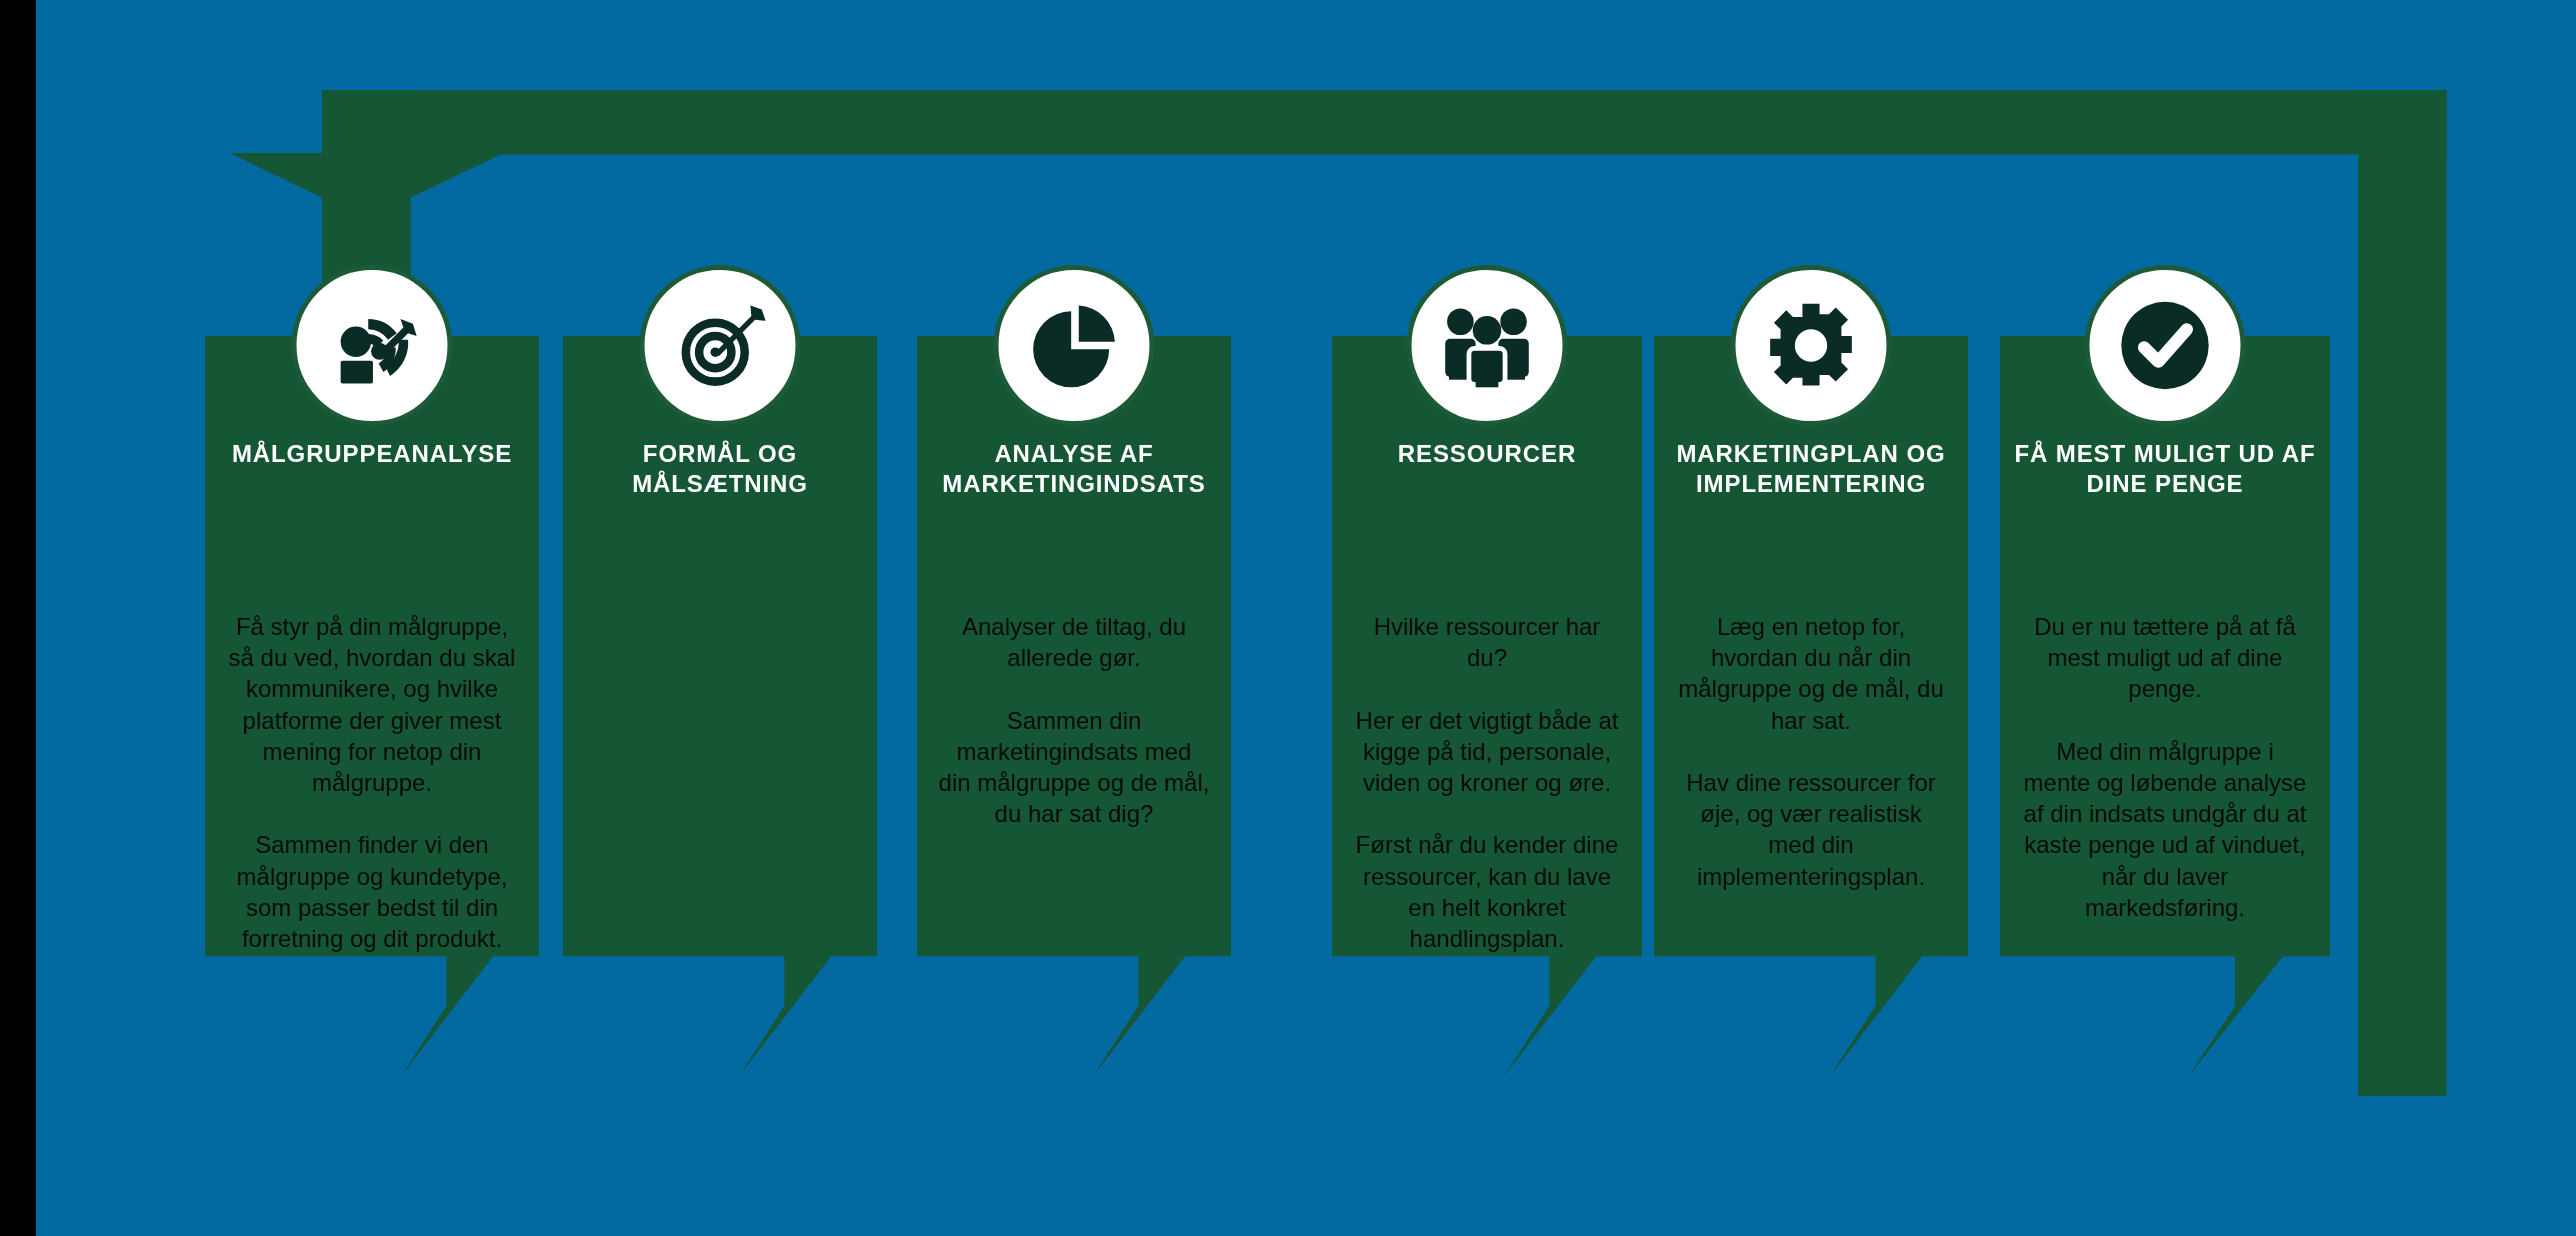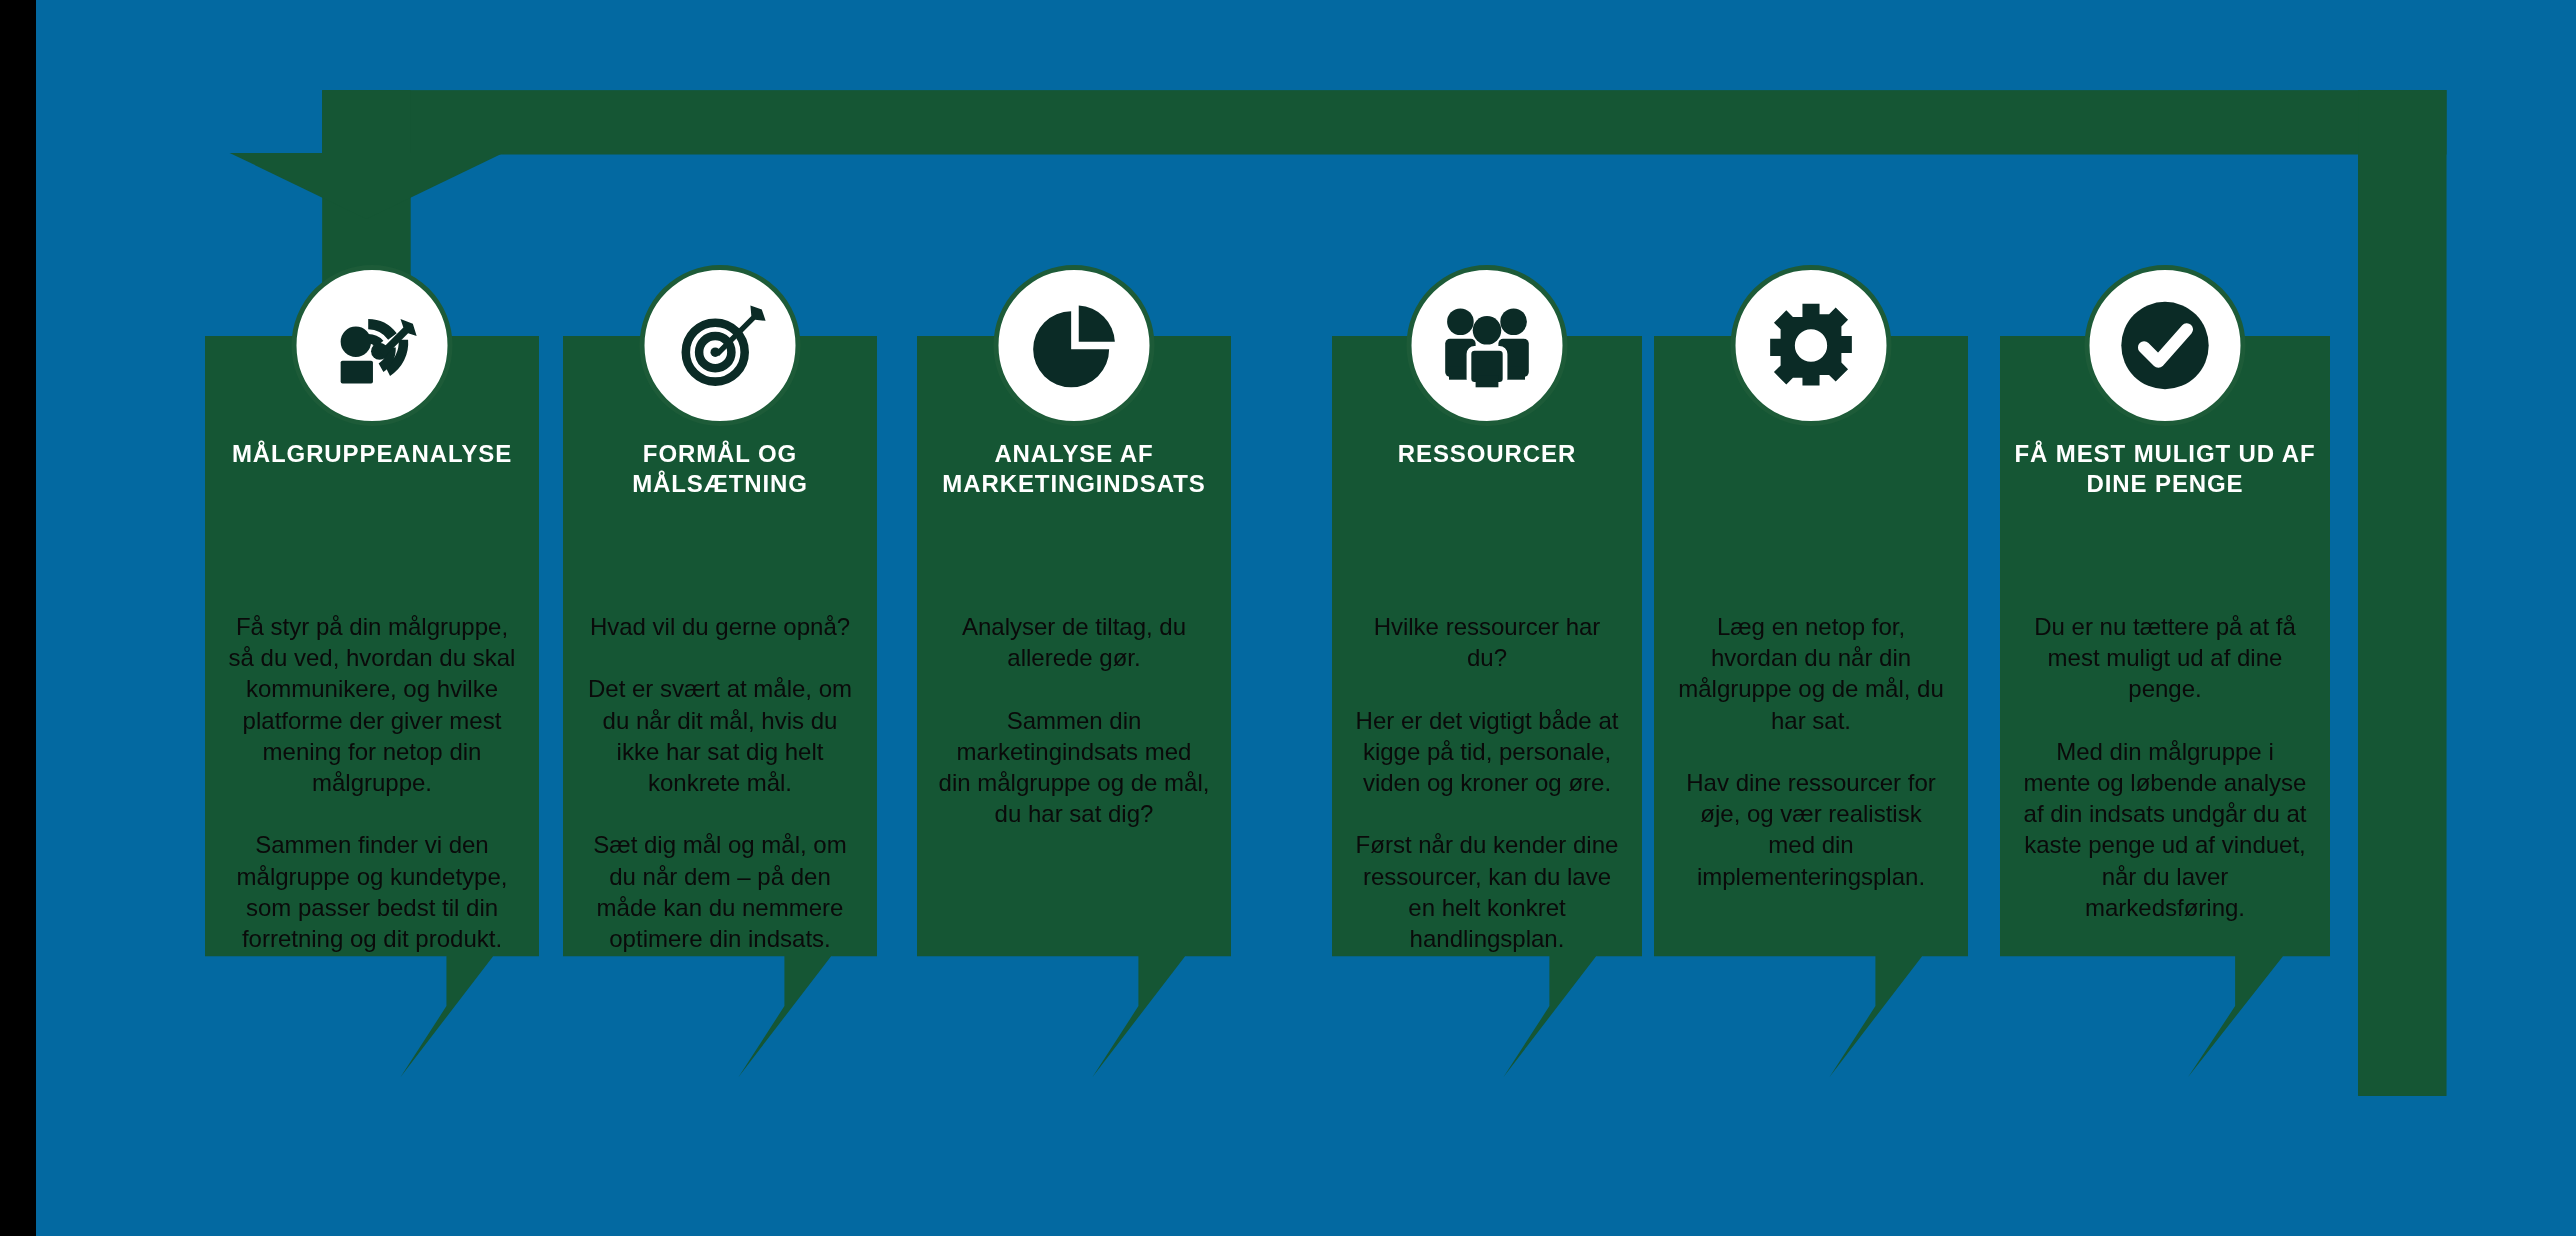--- a/index.html
+++ b/index.html
@@ -82,25 +82,20 @@
     <svg viewBox="0 0 100 100">
       <g fill="none" stroke="#0b2b26" stroke-width="9">
         <circle cx="45" cy="57" r="31"></circle>
         <circle cx="45" cy="57" r="17"></circle>
       </g>
       <circle cx="45" cy="57" r="5" fill="#0b2b26"></circle>
       <path d="M45 57 L83 19 L82 8 l12 4 4 12 -11-1 -38 38z" fill="#0b2b26"></path>
     </svg>
       </div>
       <div class="card-title">FORMÅL OG MÅLSÆTNING</div>
-      <div class="card-body">Hvad vil du gerne opnå?
-
-Det er svært at måle, om du når dit mål, hvis du ikke har sat dig helt konkrete mål.
-
-Sæt dig mål og mål, om du når dem – på den måde kan du nemmere optimere din indsats.</div>
     </div>
       </div>
       <div class="card" style="left: 881px; width: 314px;">
     <svg class="card-svg" viewBox="0 0 390 920" preserveAspectRatio="none">
       <path d="M0,0 L390,0 L390,770 L333,770 L218,920 L275,832 L275,770 L0,770 Z" fill="#155634"></path>
     </svg>
     <div class="card-inner">
       <div class="badge">
 
     <svg viewBox="0 0 100 100">
@@ -151,20 +146,21 @@
     </svg>
     <div class="card-inner">
       <div class="badge">
 
     <svg viewBox="0 0 100 100">
       <path fill="#0b2b26" fill-rule="evenodd" d="
         M41 6h18v11h10l7-7 13 13-7 7v10h11v18H82v10l7 7-13 13-7-7H59v11H41V84H31l-7 7-13-13 7-7V61H7V43h11V33l-7-7 13-13 7 7h10z
         M50 33a17 17 0 1 0 0 34 17 17 0 0 0 0-34z"></path>
     </svg>
       </div>
+      <div class="card-title">MARKETINGPLAN OG IMPLEMENTERING</div>
       <div class="card-body">Læg en netop for, hvordan du når din målgruppe og de mål, du har sat.
 
 Hav dine ressourcer for øje, og vær realistisk med din implementeringsplan.</div>
     </div>
       </div>
       <div class="card" style="left: 1964px; width: 322px; padding-left: 8px;">
     <svg class="card-svg" viewBox="0 0 400 920" preserveAspectRatio="none">
       <path d="M0,0 L400,0 L400,770 L343,770 L228,920 L285,832 L285,770 L0,770 Z" fill="#155634"></path>
     </svg>
     <div class="card-inner">

